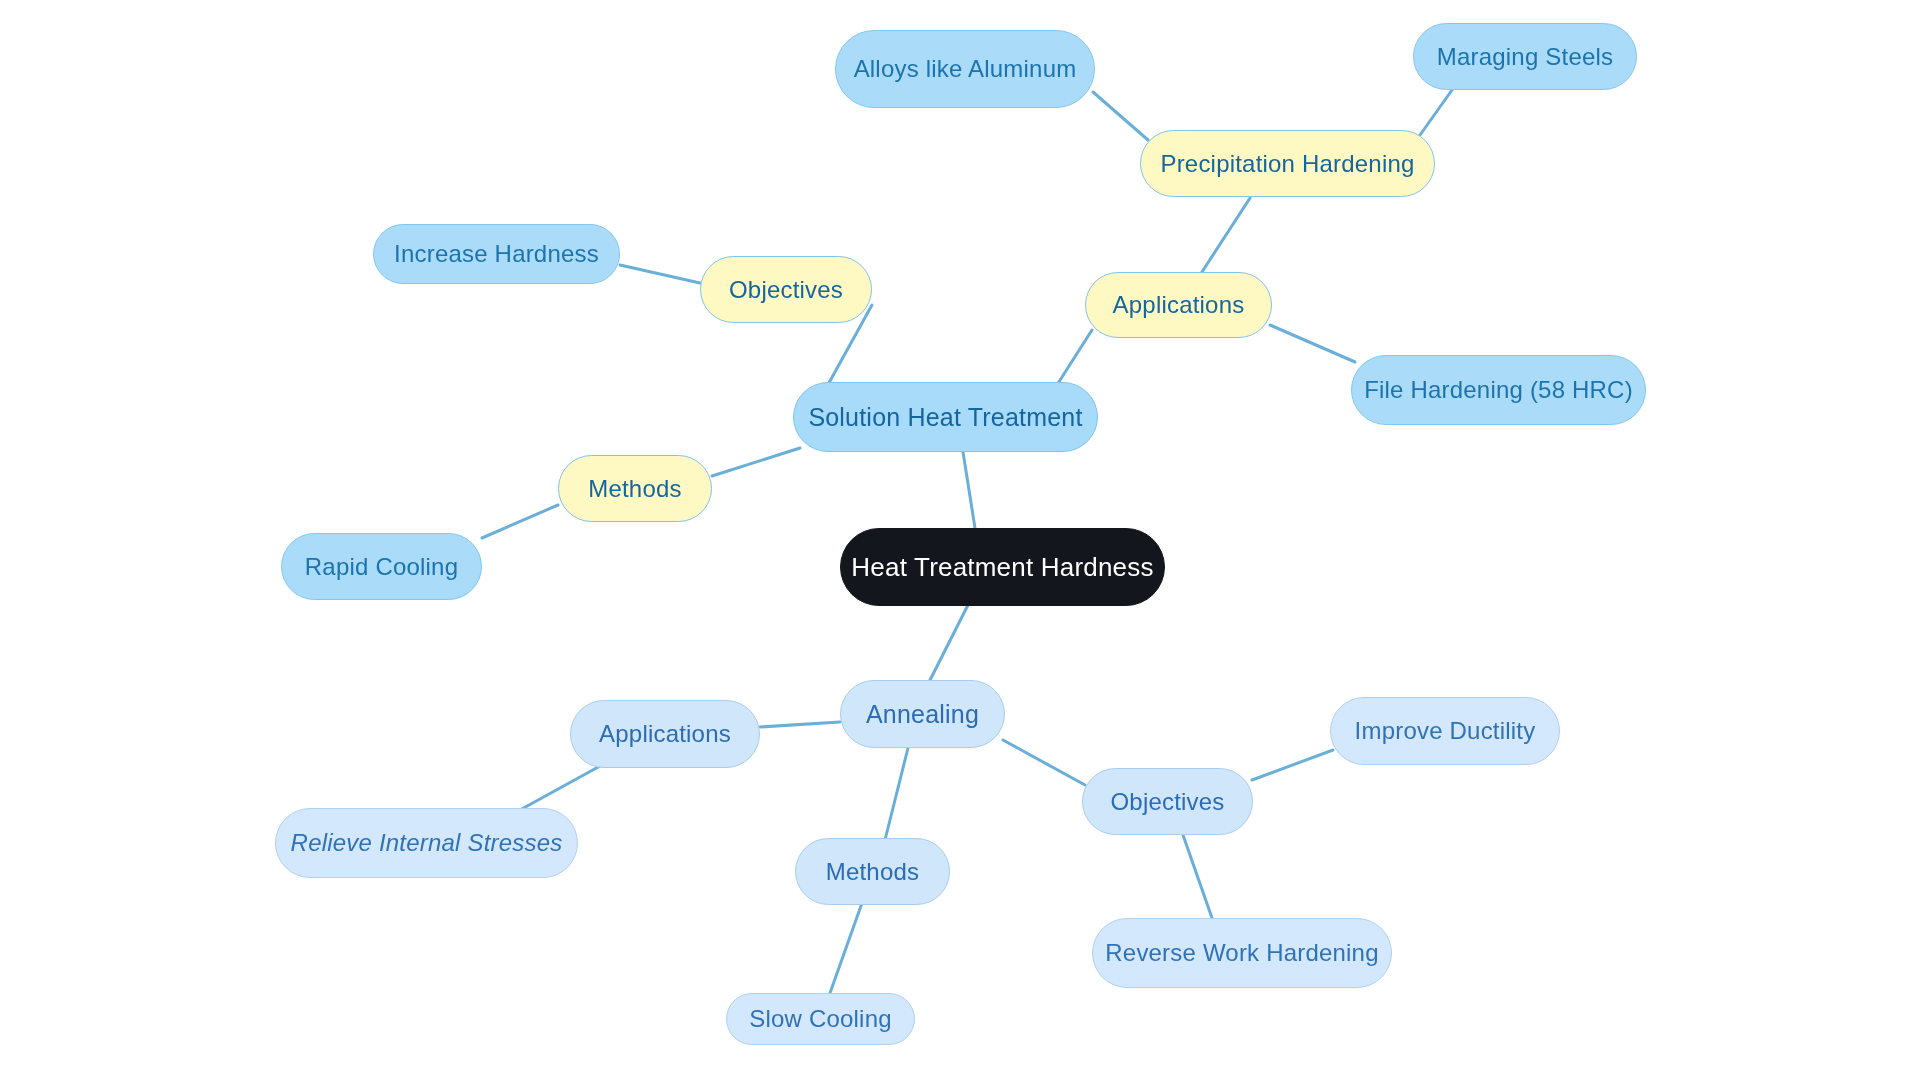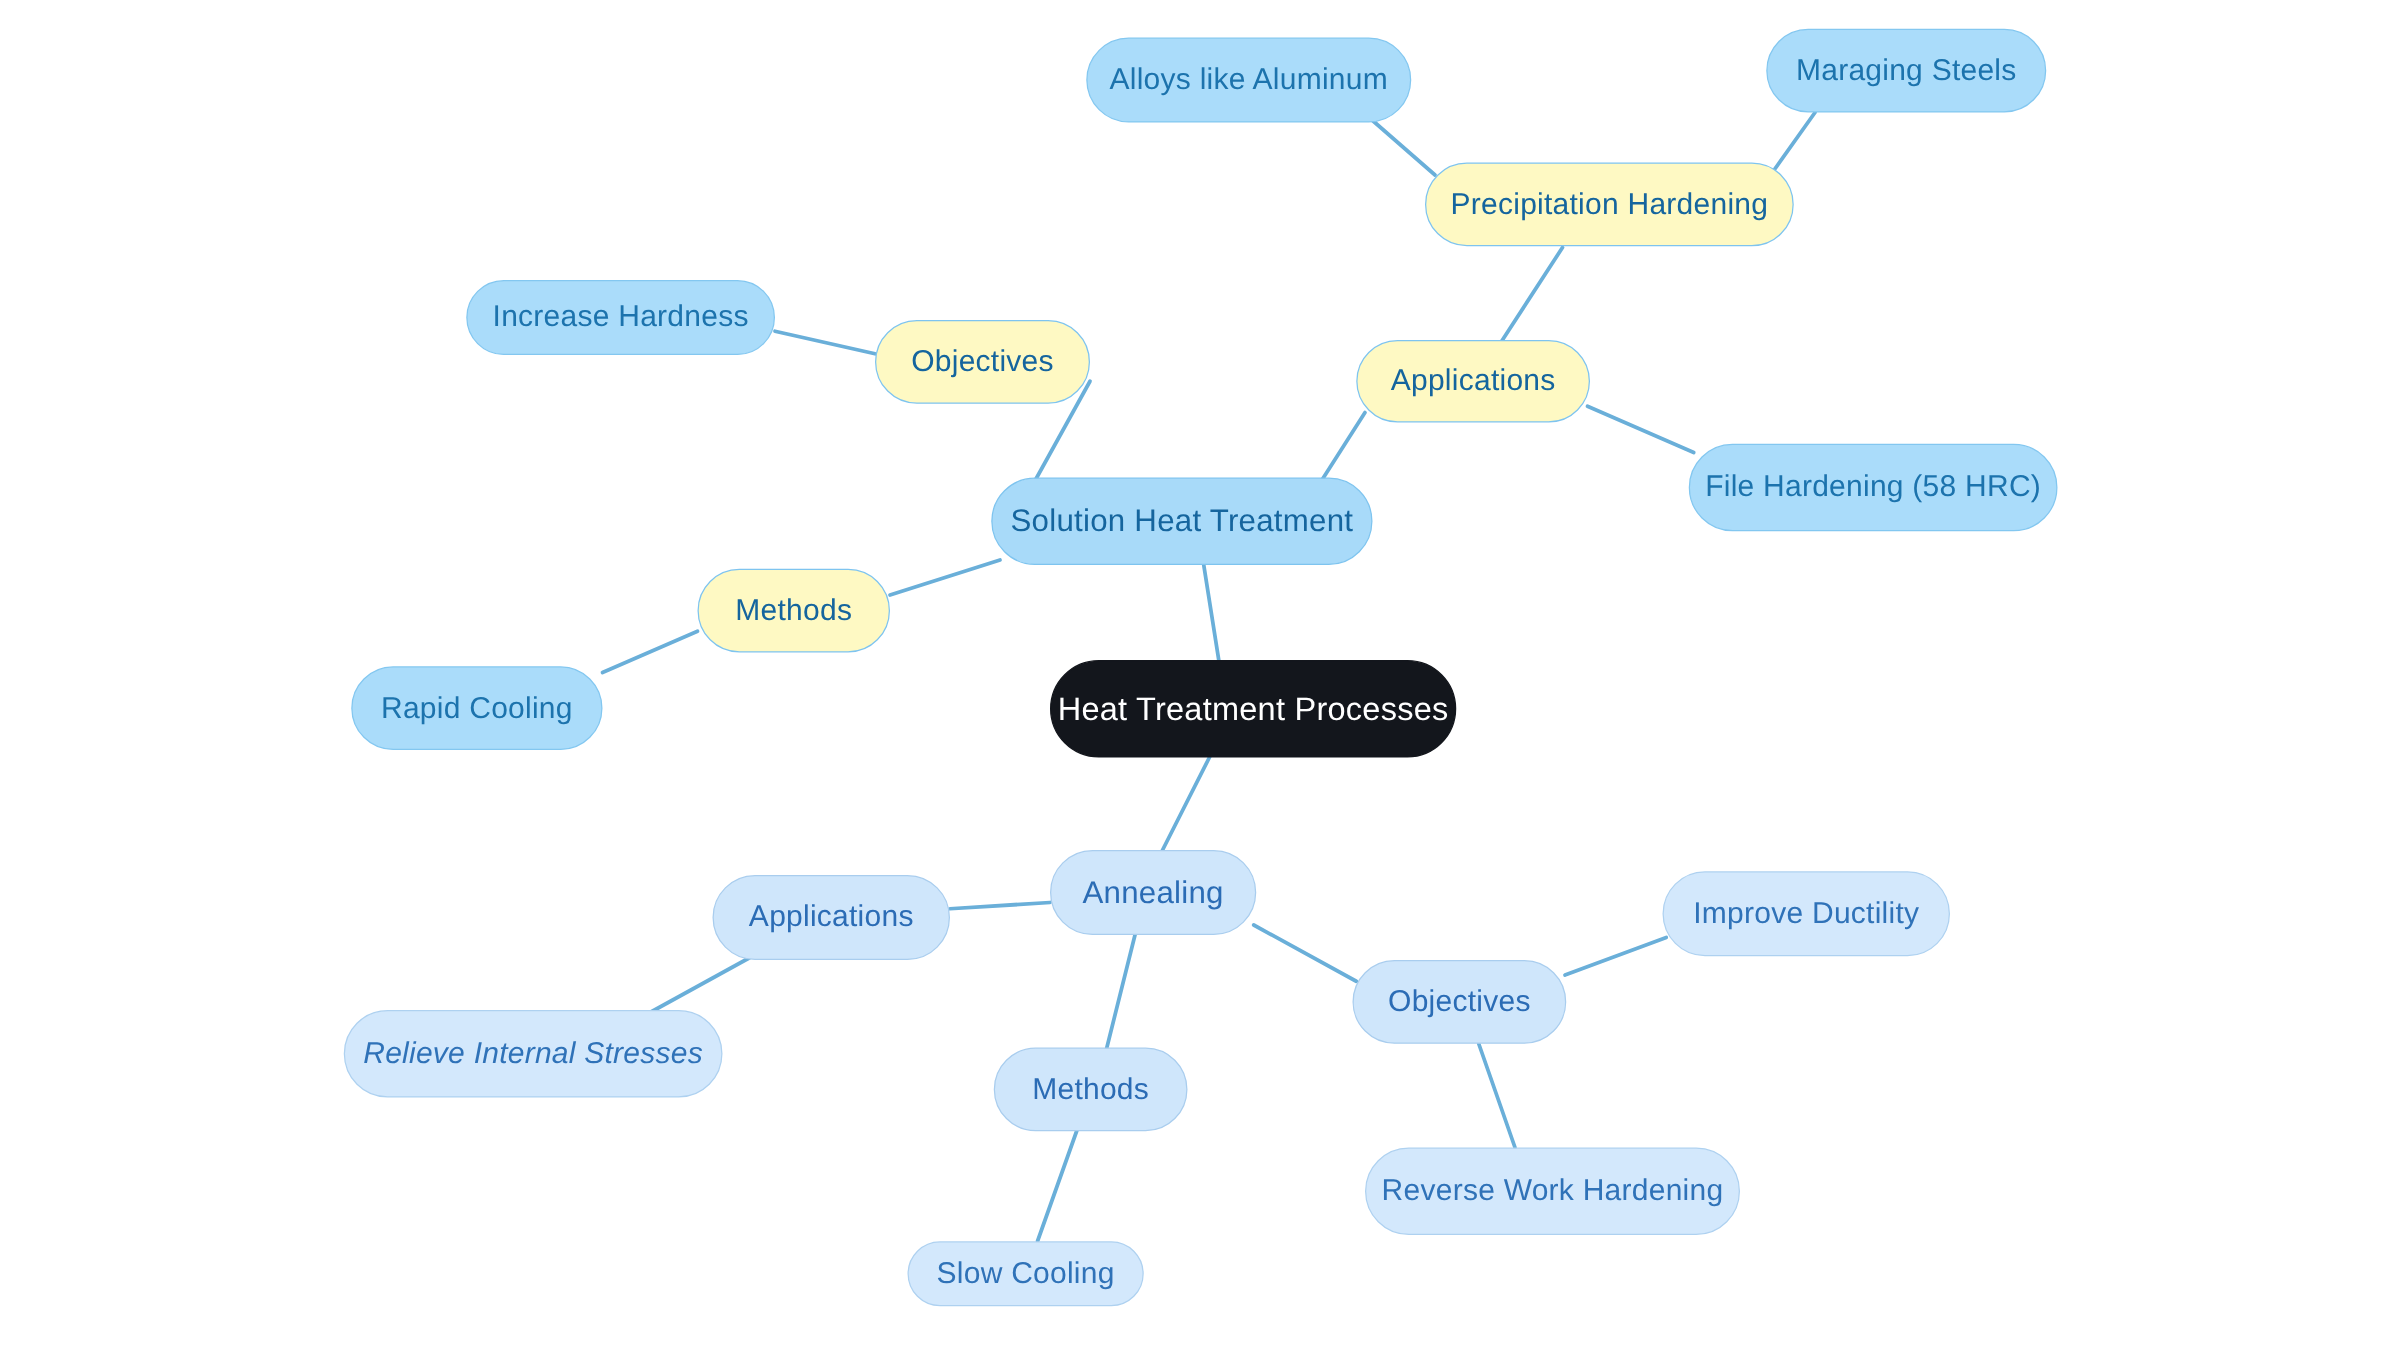--- a/index.html
+++ b/index.html
@@ -118,21 +118,21 @@
 
       <path d="M 1003,740 L 1085,785"></path>
 
       <path d="M 1252,780 L 1333,750"></path>
 
       <path d="M 1183,835 L 1212,918"></path>
     </g>
   </svg>
 
   <div class="node node-root" style="left:840px; top:528px; width:325px; height:78px;">
-    <span>Heat Treatment Processes</span>
+    <span>Heat Treatment Hardness</span>
   </div>
 
   <div class="node node-l1" style="left:793px; top:382px; width:305px; height:70px;">
     <span>Solution Heat Treatment</span>
   </div>
 
   <div class="node node-l2" style="left:700px; top:256px; width:172px; height:67px;">
     <span>Objectives</span>
   </div>
 
@@ -149,21 +149,21 @@
   </div>
 
   <div class="node node-l2" style="left:1085px; top:272px; width:187px; height:66px;">
     <span>Applications</span>
   </div>
 
   <div class="node node-l2" style="left:1140px; top:130px; width:295px; height:67px;">
     <span>Precipitation Hardening</span>
   </div>
 
-  <div class="node node-l3" style="left:869px; top:30px; width:260px; height:68px;text-align:center;">
+  <div class="node node-l3" style="left:835px; top:30px; width:260px; height:78px;text-align:center;">
     <span>Alloys like Aluminum</span>
   </div>
 
   <div class="node node-l3" style="left:1413px; top:23px; width:224px; height:67px;">
     <span>Maraging Steels</span>
   </div>
 
   <div class="node node-l3" style="left:1351px; top:355px; width:295px; height:70px;justify-content:center;">
     <span>File Hardening (58 HRC)</span>
   </div>

